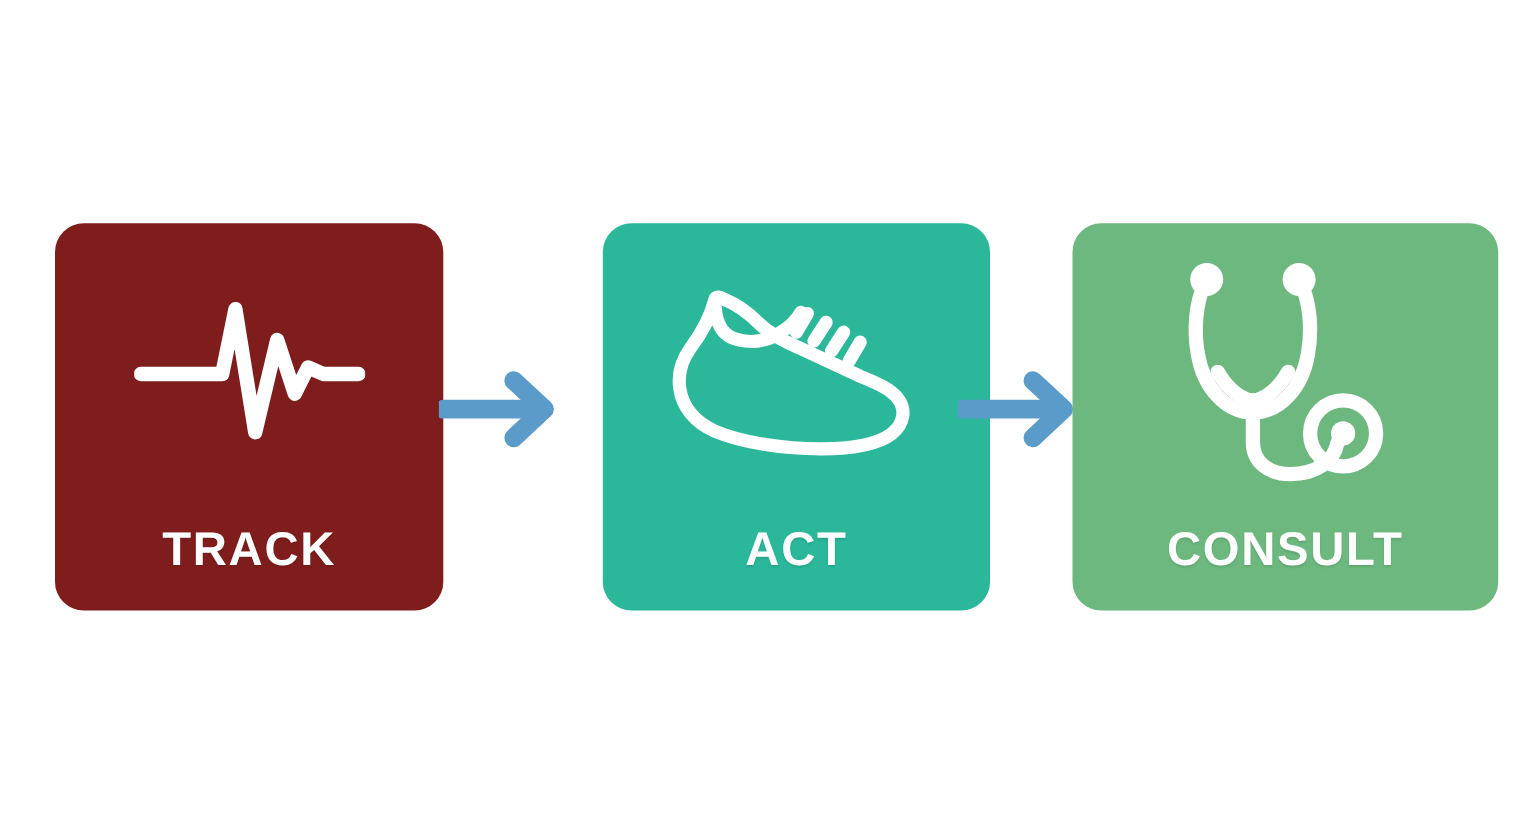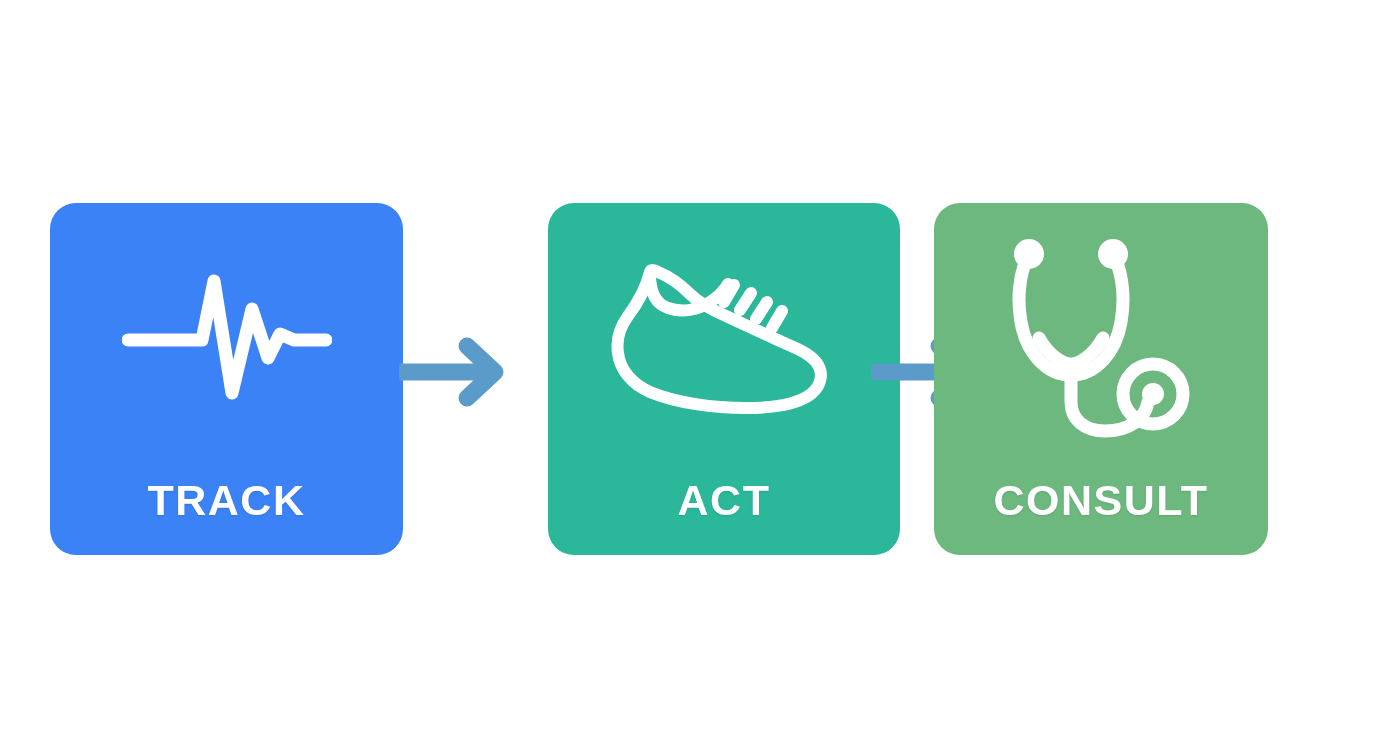--- a/index.html
+++ b/index.html
@@ -26,23 +26,23 @@
     top: 203px;
     width: 353px;
     height: 352px;
     border-radius: 26px;
     box-sizing: border-box;
     display: flex;
     flex-direction: column;
     align-items: center;
     justify-content: flex-start;
   }
-  .card-track   { left: 50px;  background: #3b82f6; }
+  .card-track   { left: 50px;  background: #7f1d1d; }
   .card-act     { left: 524px; width: 352px; background: #2bb79a; margin-left: 24px; }
-  .card-consult { left: 934px; width: 334px; background: #6cb87e; padding-left: 44px; }
+  .card-consult { left: 975px; width: 387px; background: #6cb87e; padding-left: 44px; }
 
   .icon-wrap {
     position: absolute;
     left: 0;
     right: 0;
     top: 0;
     height: 268px;
     display: flex;
     align-items: center;
     justify-content: center;

